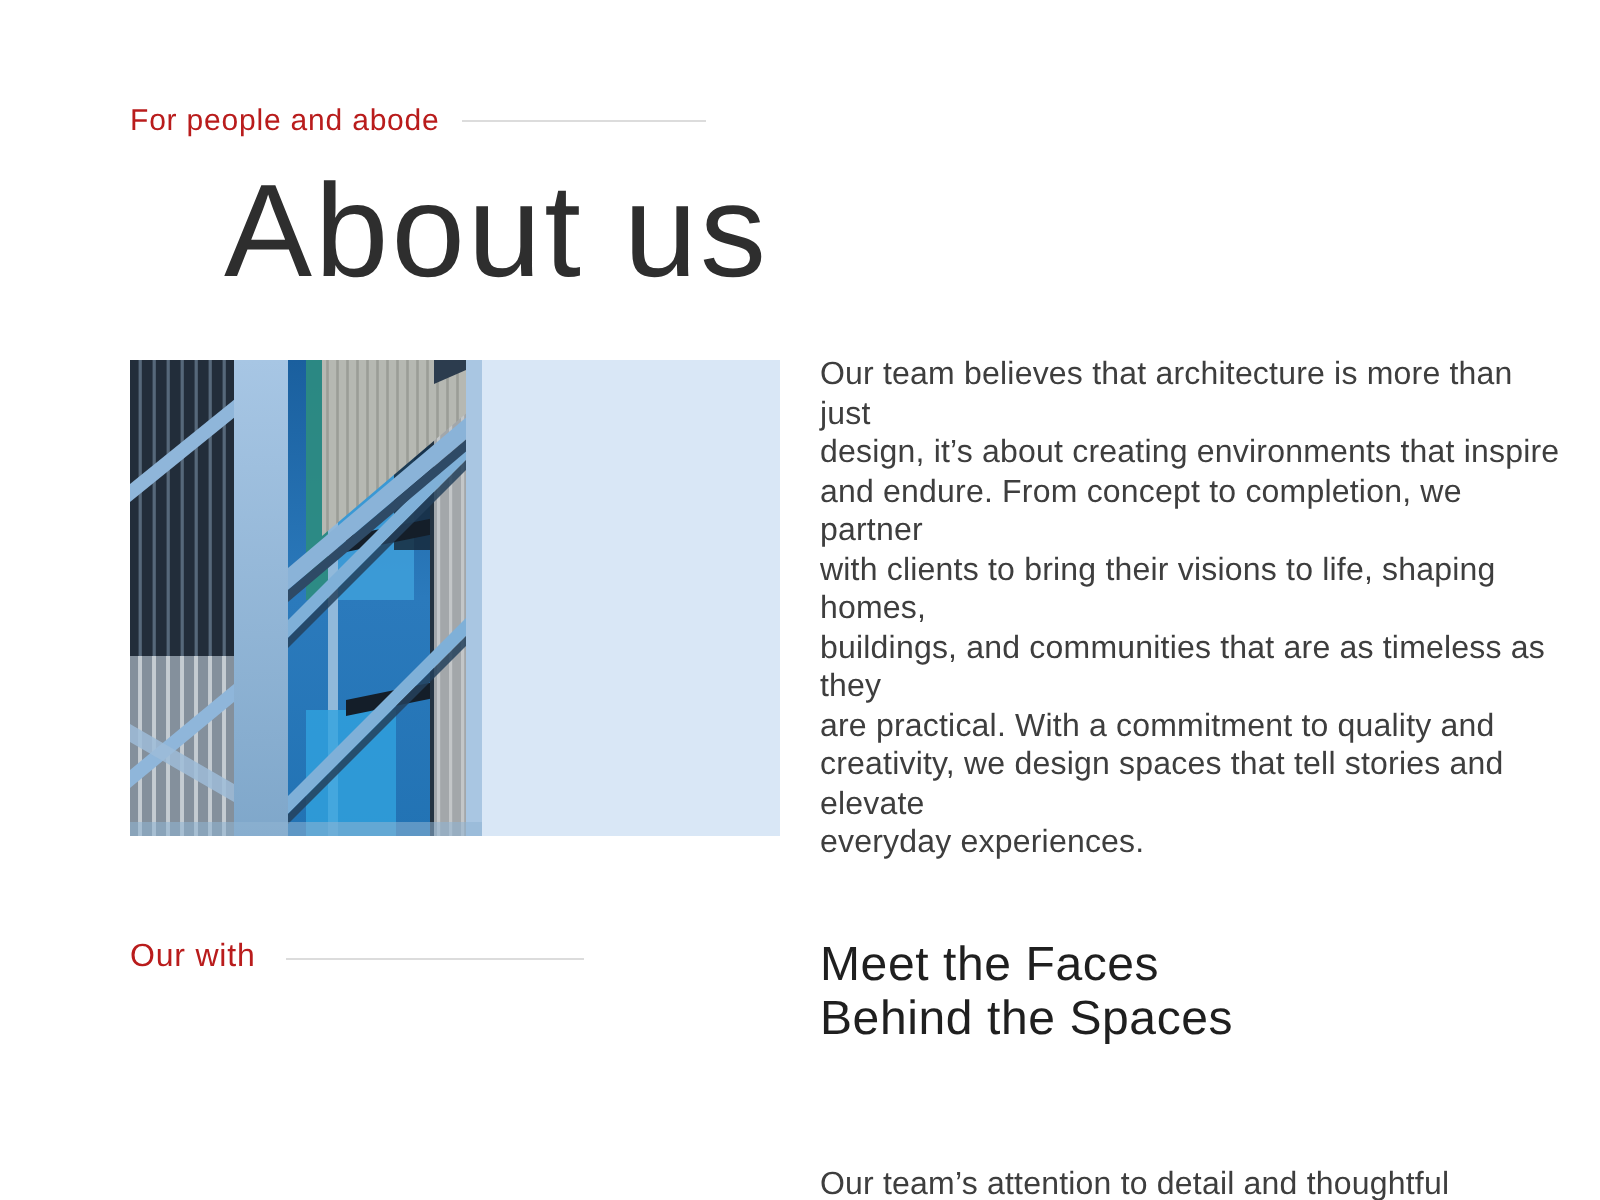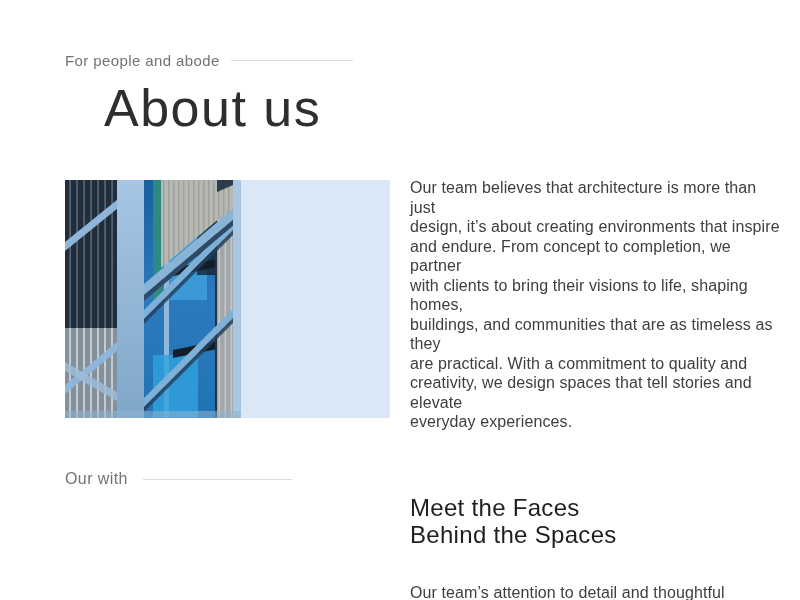--- a/index.html
+++ b/index.html
@@ -13,34 +13,34 @@
   .canvas {
     position: relative;
     width: 800px;
     height: 600px;
     background: #ffffff;
   }
   .eyebrow {
     position: absolute;
     font-size: 15px;
     font-weight: 500;
-    color: #737373;
+    color: #b91c1c;
     letter-spacing: 0.4px;
     white-space: nowrap;
   }
   .divider {
     position: absolute;
     height: 1px;
     background: #dcdcdc;
   }
   .page-title {
     position: absolute;
-    left: 104px;
+    left: 112px;
     top: 82px;
-    font-size: 52px;
+    font-size: 66px;
     font-weight: 500;
     line-height: 1;
     color: #2e2e2e;
     letter-spacing: 1.5px;
     white-space: nowrap;
   }
   .photo {
     position: absolute;
     left: 65px;
     top: 180px;
@@ -54,21 +54,21 @@
     font-size: 16px;
     line-height: 1.22;
     color: #3e3e3e;
     letter-spacing: 0.1px;
     white-space: pre-line;
   }
   .about-desc { left: 410px; top: 178px; width: 372px; }
   .team-heading {
     position: absolute;
     left: 410px;
-    top: 494px;
+    top: 469px;
     font-size: 24px;
     font-weight: 500;
     line-height: 1.13;
     color: #1f1f1f;
     letter-spacing: 0.3px;
     white-space: pre-line;
   }
   .team-desc { left: 410px; top: 541px; width: 372px; margin-top: 42px; }
 </style>
 </head>

